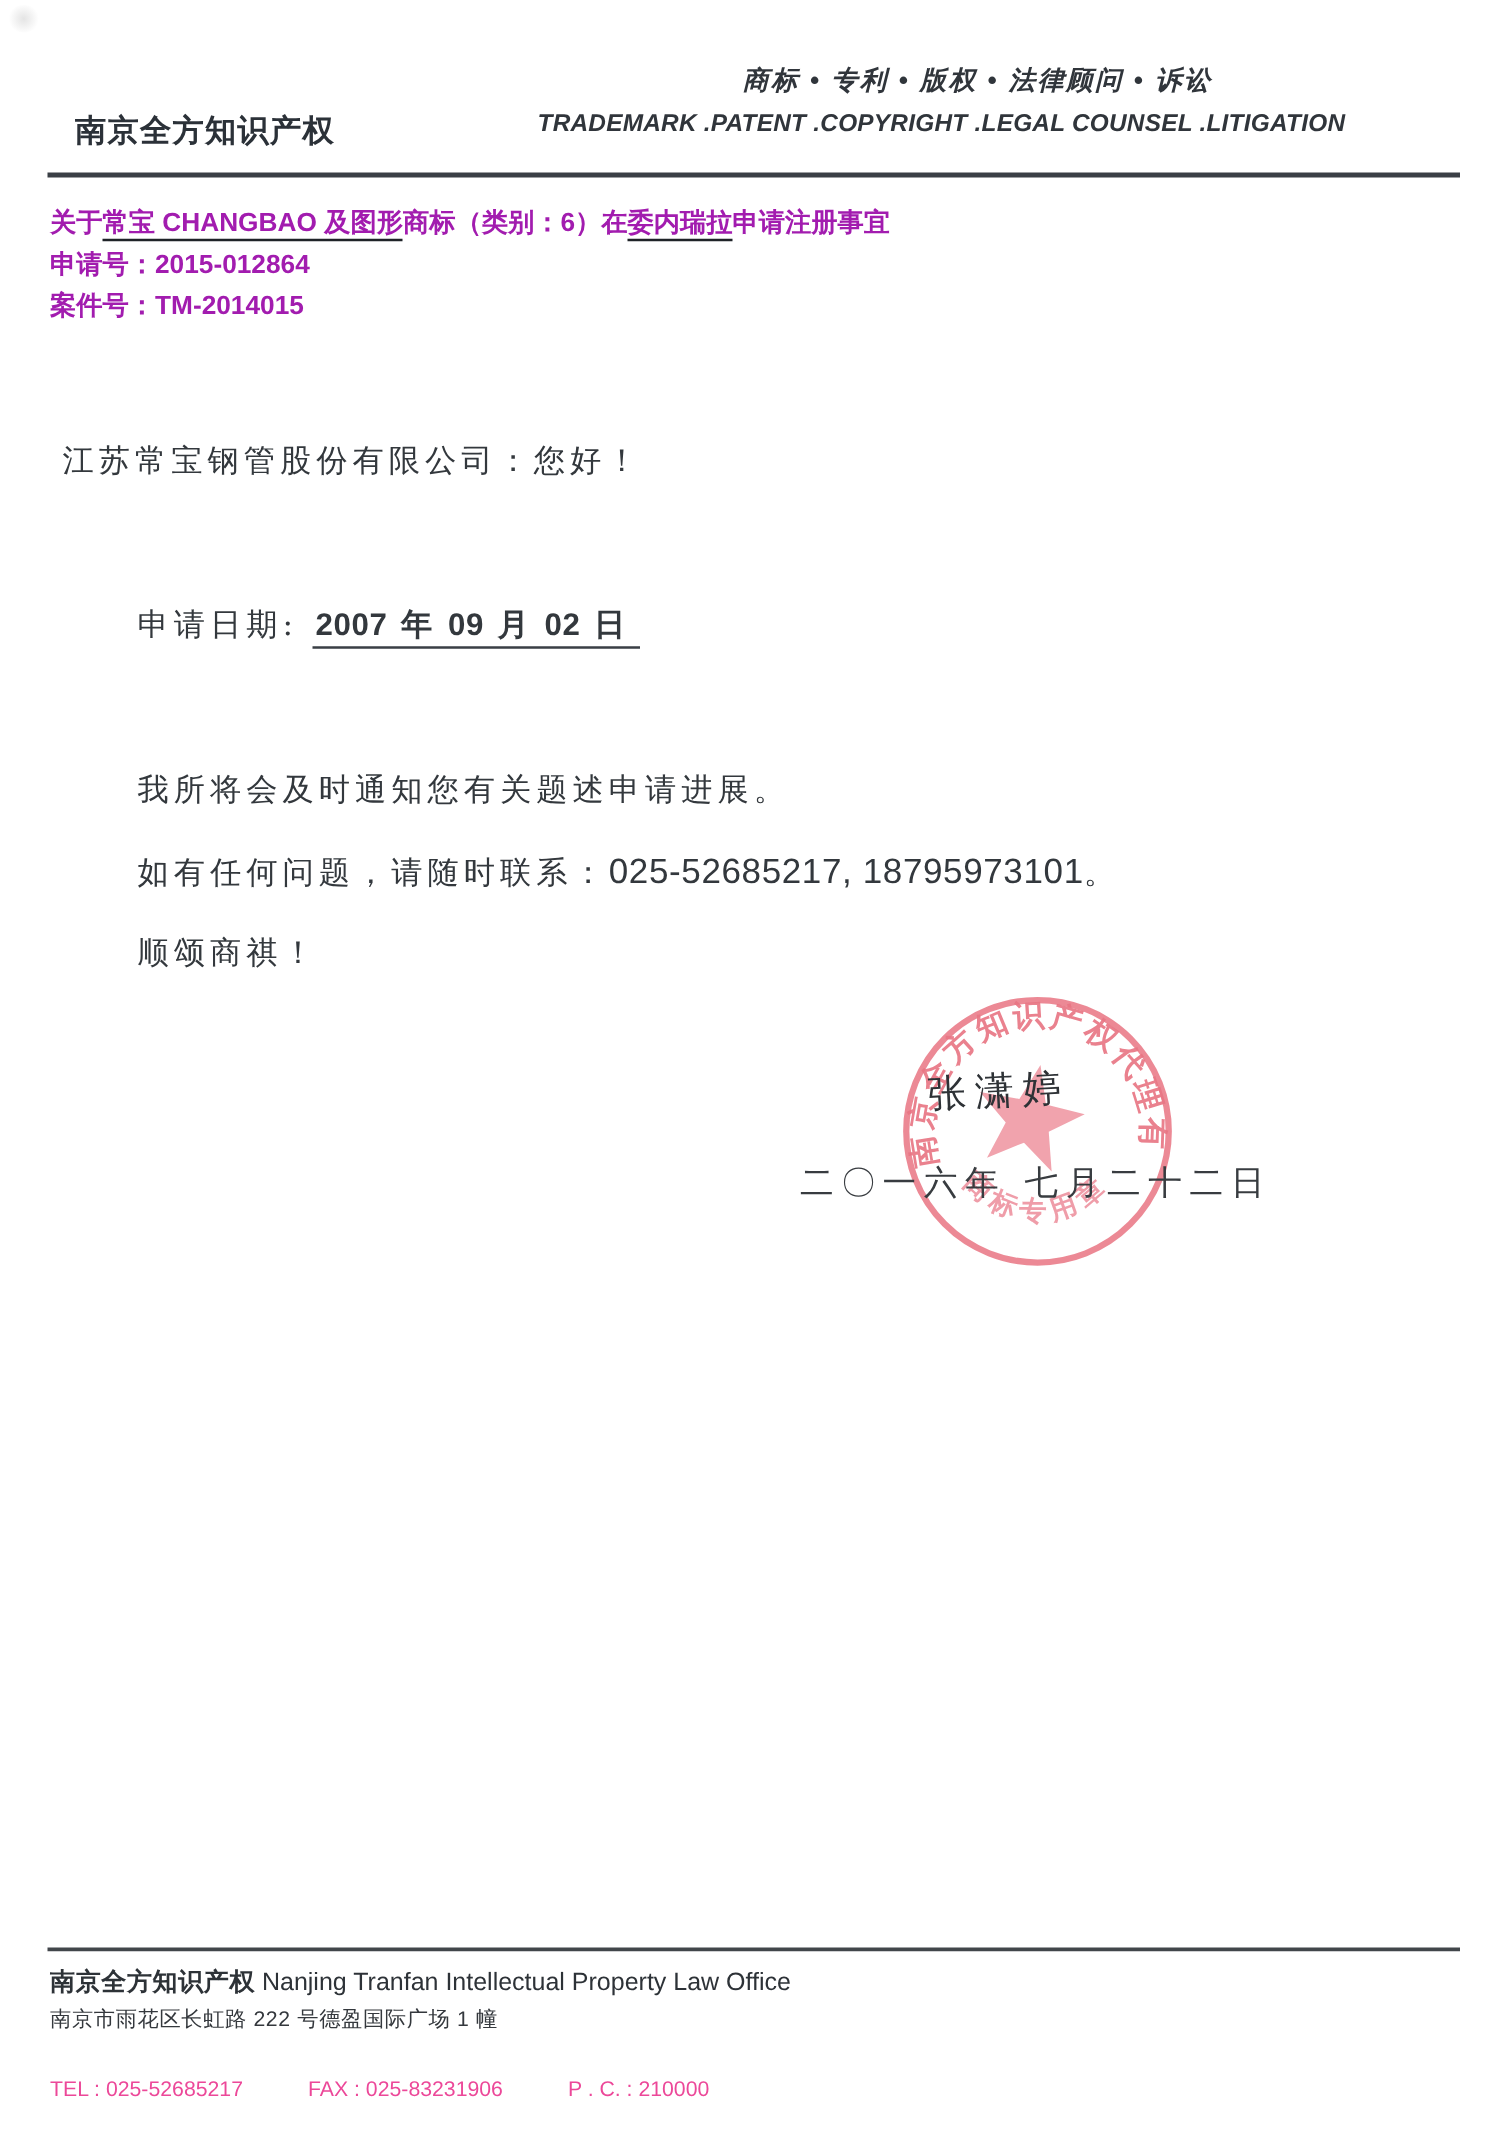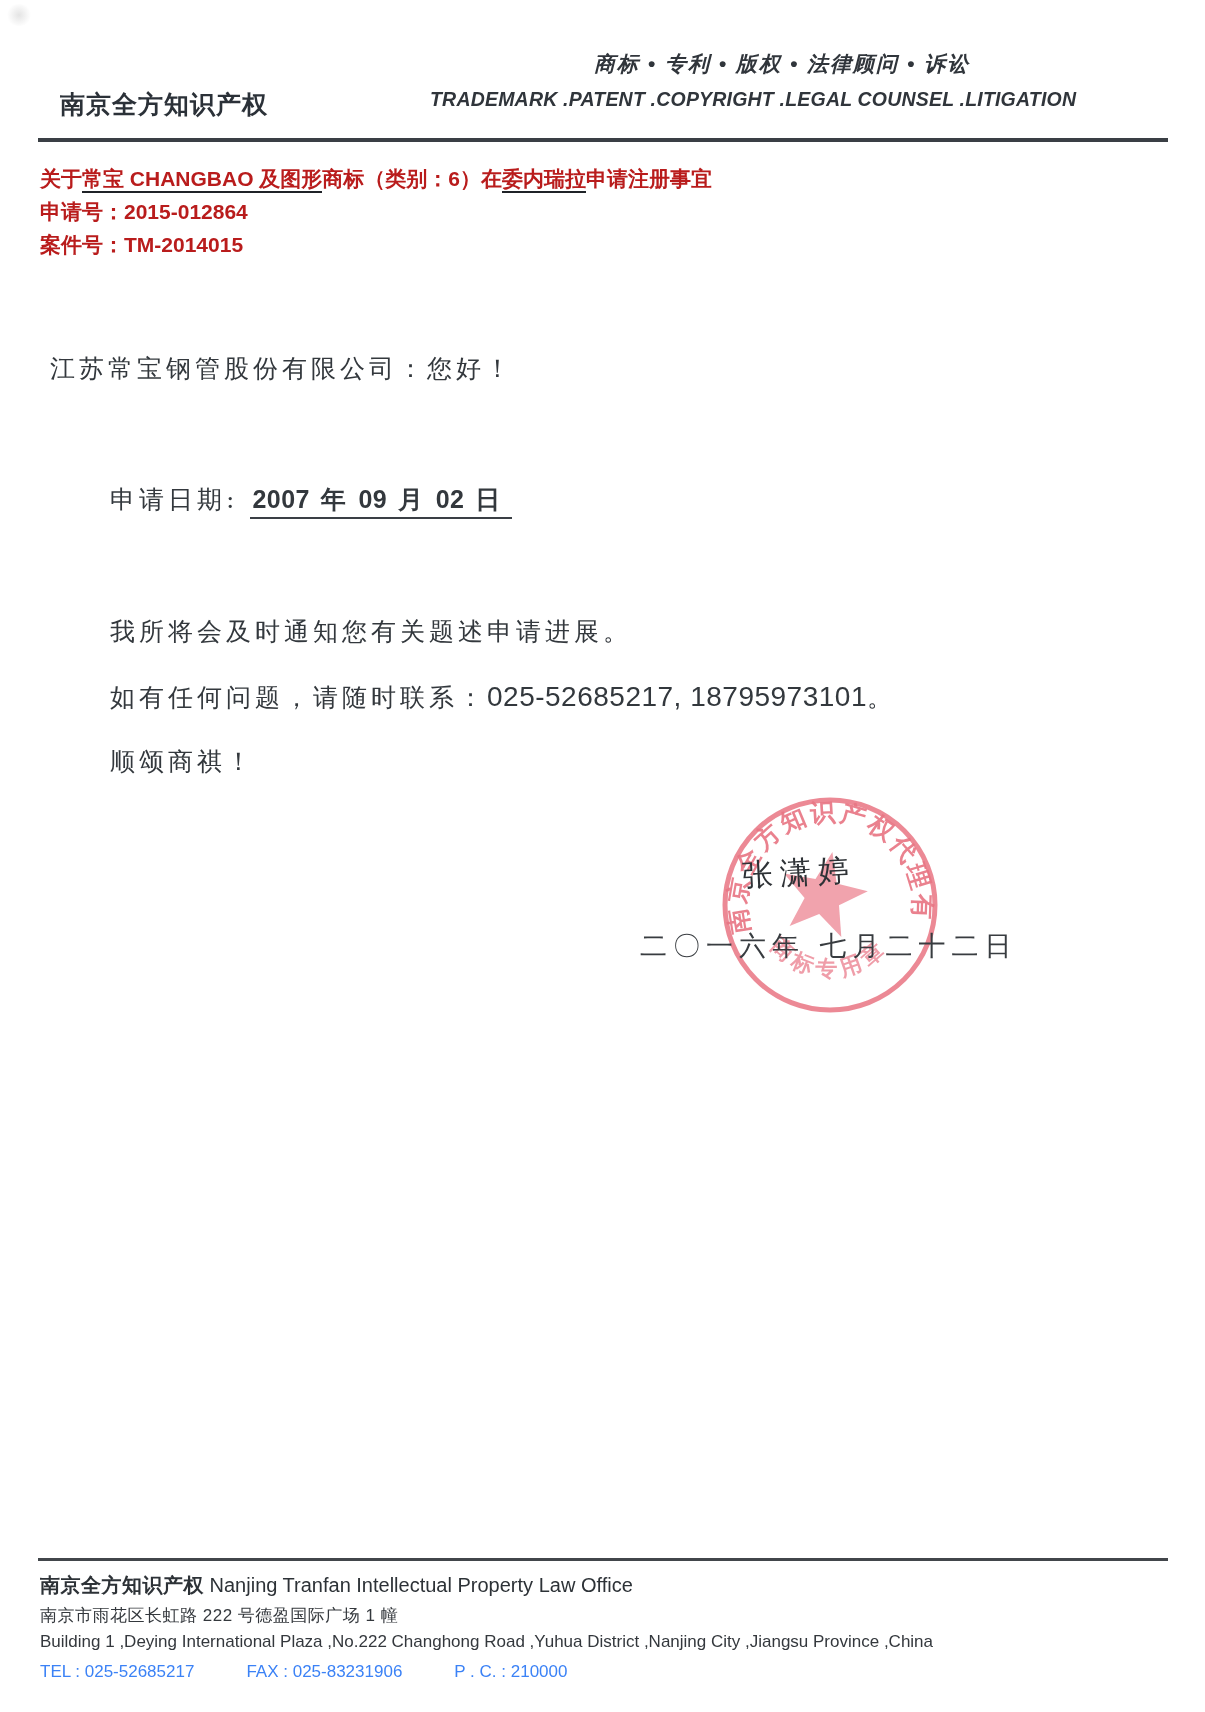--- a/index.html
+++ b/index.html
@@ -11,21 +11,21 @@
   }
   .abs { position:absolute; }
 
   
   .brand { left:60px; top:88px; font-size:25px; font-weight:700; color:#2b3138; letter-spacing:1px; }
   .tagline-cn { left:594px; top:50px; font-size:21px; font-weight:700; font-style:italic; color:#30353b; letter-spacing:2px; }
   .tagline-en { left:430px; top:88px; font-size:19.5px; font-weight:700; font-style:italic; color:#30353b; letter-spacing:0.2px; }
   .rule-top { left:38px; top:138px; width:1130px; height:4px; background:#3a3f45; }
 
   
-  .subject { left:40px; top:162px; width:1080px; font-size:21px; font-weight:700; color:#b91c1c; line-height:33px; }
+  .subject { left:40px; top:162px; width:1080px; font-size:21px; font-weight:700; color:#a21caf; line-height:33px; }
   .subject .u { border-bottom:2px solid #1f2328; padding-bottom:1px; }
   .subject-row { white-space:nowrap; }
 
   
   .kai { font-family:"DejaVu Serif","Liberation Serif",serif; color:#33383d; }
   .salutation { left:50px; top:352px; font-size:25px; letter-spacing:4px; }
   .bodyline { font-size:25px; letter-spacing:4px; white-space:nowrap; }
   .num { font-family:"Liberation Sans",sans-serif; letter-spacing:0.5px; }
   .uval { font-weight:700; border-bottom:2px solid #3a3f45; padding:0 10px 3px 2px; }
   .uval .cjk { letter-spacing:2px; }
@@ -36,21 +36,21 @@
                transform:rotate(-3deg); font-family:"DejaVu Serif","Liberation Serif",serif; }
   .sign-date { left:640px; top:928px; font-size:27px; letter-spacing:6px; color:#383c40;
                font-family:"DejaVu Serif","Liberation Serif",serif; white-space:nowrap; }
 
   
   .rule-bottom { left:38px; top:1558px; width:1130px; height:3px; background:#42464b; }
   .f1 { left:40px; top:1572px; font-size:20px; color:#2d3237; }
   .f1 b { font-weight:700; letter-spacing:0.5px; }
   .f2 { left:40px; top:1604px; font-size:17px; color:#34383d; letter-spacing:0.5px; }
   .f3 { left:40px; top:1632px; font-size:17px; color:#34383d; }
-  .f4 { left:40px; top:1662px; font-size:17px; color:#3b82f6; }
+  .f4 { left:40px; top:1662px; font-size:17px; color:#ec4899; }
   .f4 span { margin-right:52px; }
 
   .smudge { left:6px; top:4px; width:26px; height:22px; border-radius:50%;
             background:radial-gradient(circle,#c9c9c9 0%,transparent 70%); opacity:.5; }
 </style>
 </head>
 <body>
 
 <div id="page">
 
@@ -93,16 +93,15 @@
       <textPath href="#sealBottom" startOffset="6">商标专用章</textPath>
     </text>
   </svg>
 
   <div class="abs sign-name">张潇婷</div>
   <div class="abs sign-date">二〇一六年 七月二十二日</div>
 
   <div class="abs rule-bottom"></div>
   <div class="abs f1"><b>南京全方知识产权</b><span> Nanjing Tranfan Intellectual Property Law Office</span></div>
   <div class="abs f2">南京市雨花区长虹路 222 号德盈国际广场 1 幢</div>
-  <div class="abs f3">Building 1 ,Deying International Plaza ,No.222 Changhong Road ,Yuhua District ,Nanjing City ,Jiangsu Province ,China</div>
   <div class="abs f4"><span>TEL : 025-52685217</span><span>FAX : 025-83231906</span><span>P . C. : 210000</span></div>
 
 </div>
 
 </body></html>

